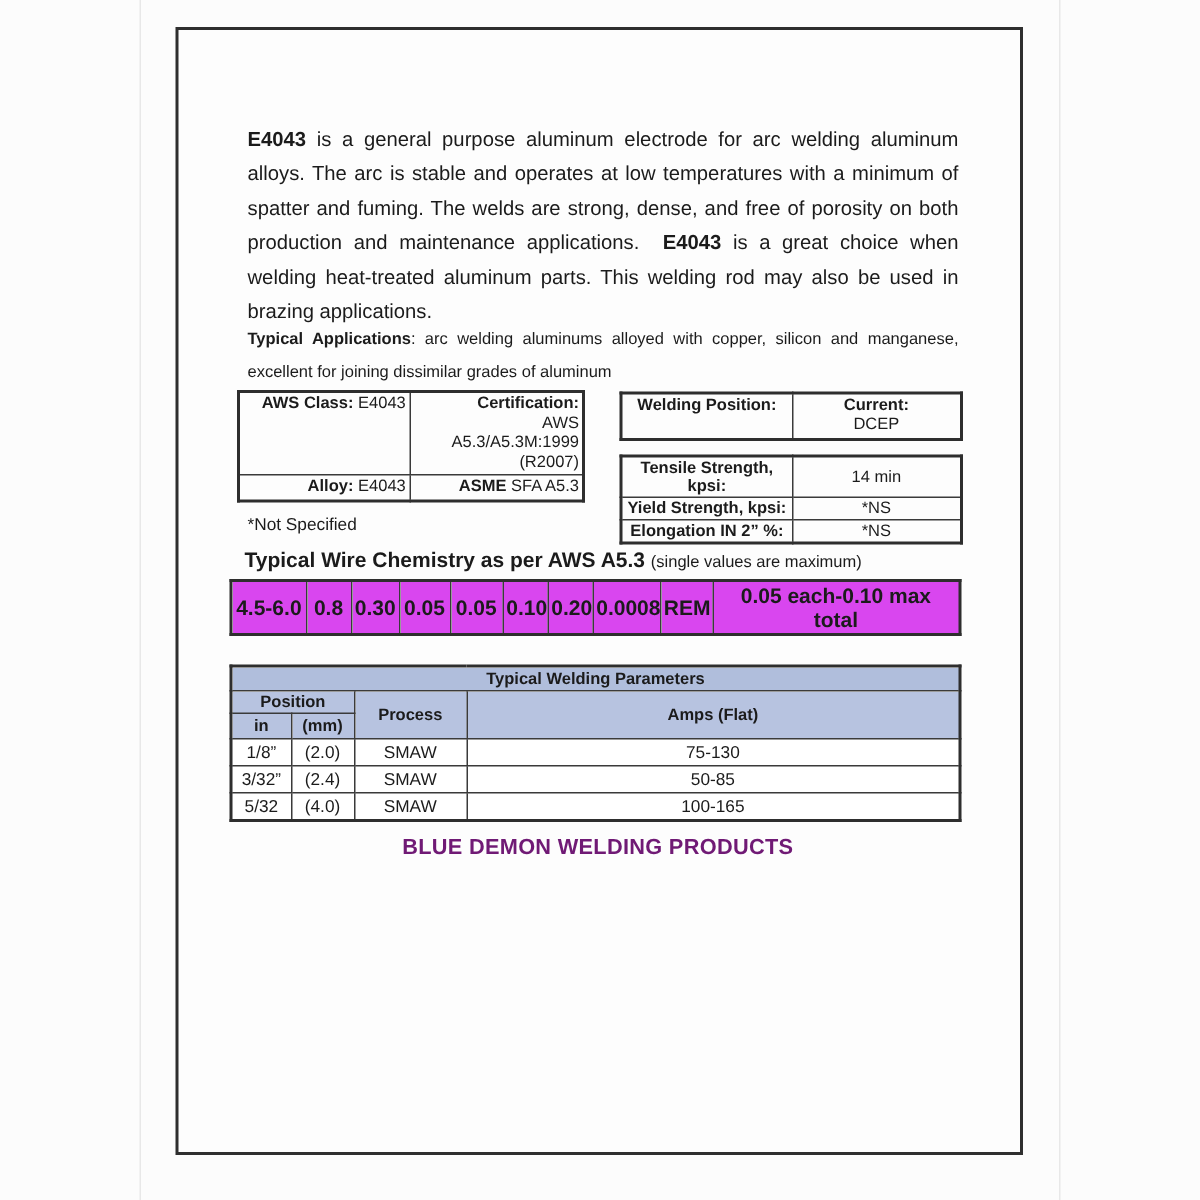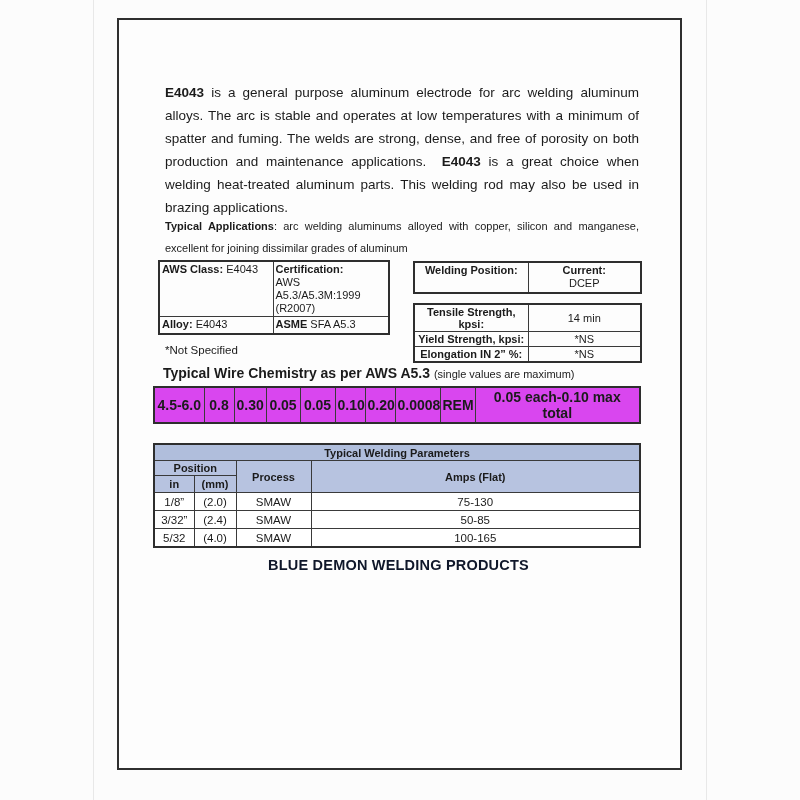--- a/index.html
+++ b/index.html
@@ -28,21 +28,21 @@
     left:165px;top:204px;width:474px;
     font-size:11px;line-height:22px;text-align:justify;
   }
   .applications b{font-weight:700;}
 
   table{border-collapse:collapse;table-layout:fixed;}
   td{border:1px solid #3a3a3a;padding:1px 2px;overflow:hidden;}
 
   .class-table{left:158px;top:260px;width:230px;font-size:11px;line-height:13px;}
   .class-table table{width:230px;border:2px solid #2e2e2e;}
-  .class-table td{text-align:left;vertical-align:top;}
+  .class-table td{text-align:right;vertical-align:top;}
   .class-table .r1{height:38px;}
   .class-table .r2{height:14px;}
 
   .position-table{left:413px;top:261px;width:227px;font-size:11px;line-height:13px;}
   .position-table table{width:227px;border:2px solid #2e2e2e;padding-left:18px;}
   .position-table td{text-align:center;vertical-align:top;height:27px;}
 
   .strength-table{left:413px;top:303px;width:227px;font-size:11px;line-height:12px;}
   .strength-table table{width:227px;border:2px solid #2e2e2e;}
   .strength-table td{text-align:center;vertical-align:middle;height:12px;}
@@ -62,21 +62,21 @@
   .params-table table{width:486px;border:2px solid #2e2e2e;}
   .params-table td{text-align:center;vertical-align:middle;}
   .params-table .title td{background:#b0bedc;font-weight:700;height:13px;}
   .params-table .hdr td{background:#b7c3e0;font-weight:700;}
   .params-table .hdr-sub td{background:#b7c3e0;font-weight:700;height:14px;}
   .params-table .data td{background:#ffffff;height:15px;font-size:11.5px;}
 
   .bold{font-weight:700;}
   .footer-title{
     left:117px;top:557px;width:563px;text-align:center;
-    font-size:14.5px;font-weight:700;letter-spacing:0.2px;color:#0f172a;
+    font-size:14.5px;font-weight:700;letter-spacing:0.2px;color:#701a75;
   }
 </style>
 </head>
 <body>
 
 <div class="screen">
   <div class="scan-edge left"></div>
   <div class="scan-edge right"></div>
   <div class="doc-border"></div>
 

